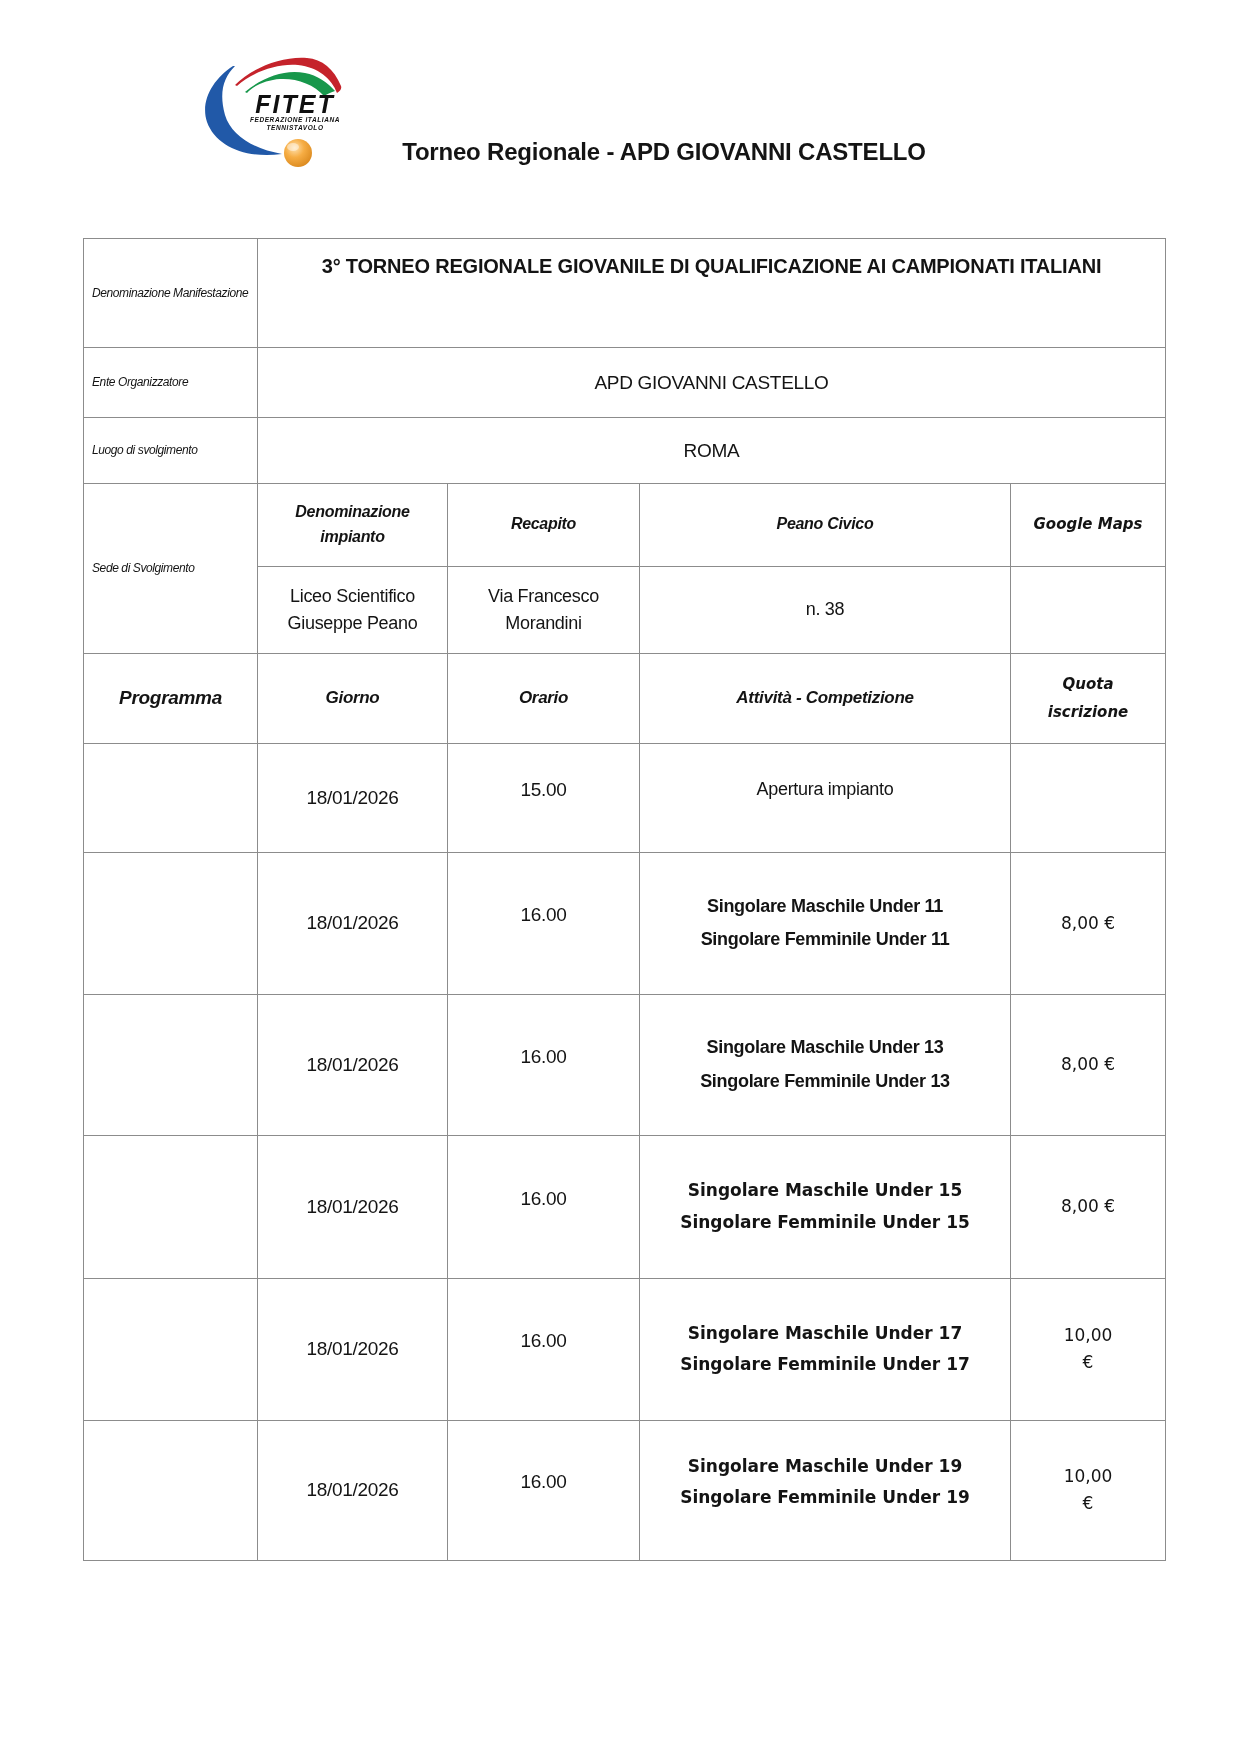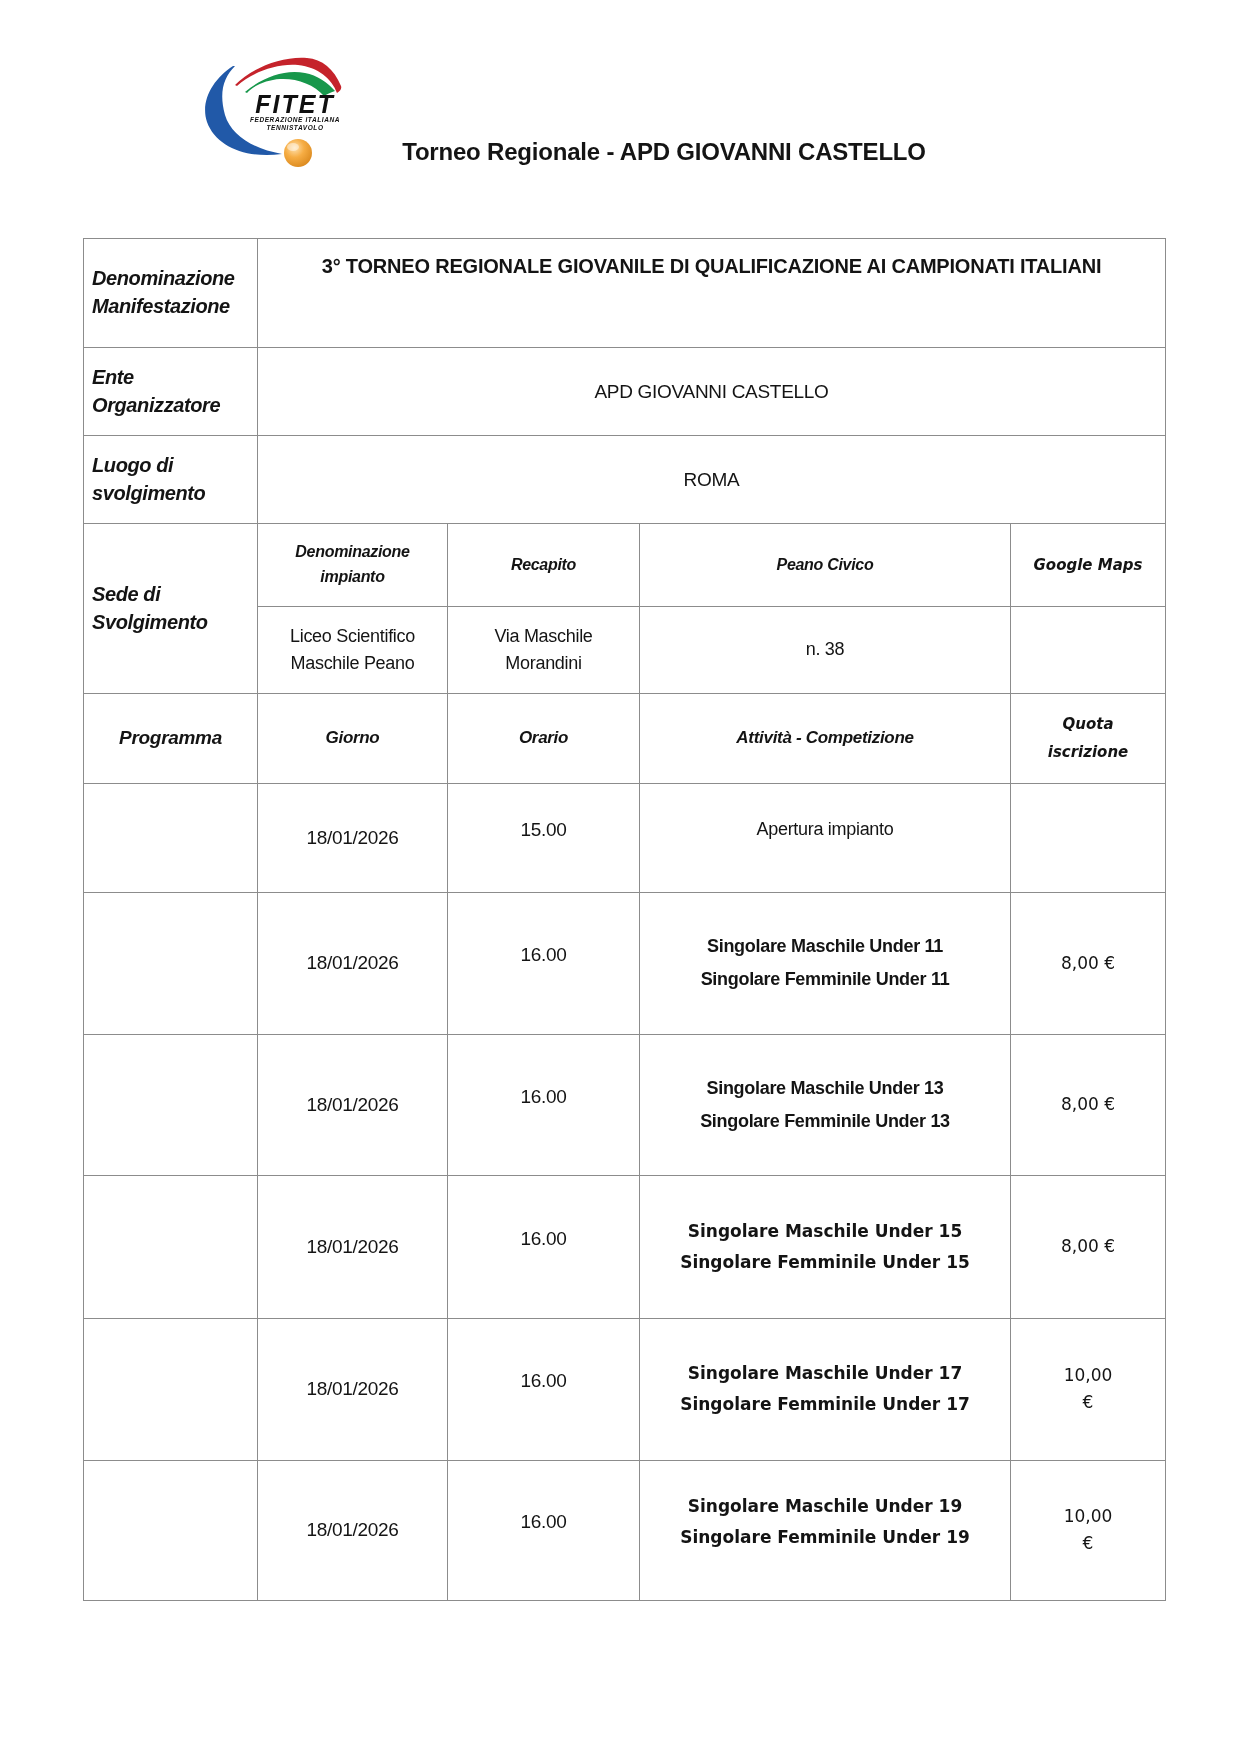--- a/index.html
+++ b/index.html
@@ -23,21 +23,21 @@
   }
   table.doc td { border:1px solid #8c8c8c; padding:16px 8px; overflow:hidden; }
   col.c1{width:174px} col.c2{width:190px} col.c3{width:192px} col.c4{width:371px} col.c5{width:155px}
 
   .h109{height:109px} .h70{height:70px} .h66{height:66px} .h69{height:69px}
   .h77{height:77px} .h68{height:68px} .h142{height:142px} .h141{height:141px}
   .h143{height:143px} .h140{height:140px}
 
   
   .lbl {
-    font-weight:bold; font-style:italic; font-size:20px; line-height:1.38;
+    font-weight:normal; font-style:italic; font-size:12px; line-height:1.38;
     letter-spacing:-0.4px; vertical-align:middle; padding-left:10px;
   }
   
   .bigval {
     font-weight:bold; font-size:20px; letter-spacing:-0.2px;
     text-align:center; vertical-align:top; padding-top:9px;
   }
   .centerval { font-size:19px; letter-spacing:-0.3px; text-align:center; vertical-align:middle; }
 
   
@@ -113,22 +113,22 @@
   </tr>
 
   <tr class="h69">
     <td class="lbl" rowspan="2">Sede di Svolgimento</td>
     <td class="subhdr">Denominazione impianto</td>
     <td class="subhdr">Recapito</td>
     <td class="subhdr">Peano Civico</td>
     <td class="subhdr subhdr-wide">Google Maps</td>
   </tr>
   <tr class="h77">
-    <td class="subval">Liceo Scientifico Maschile Peano</td>
-    <td class="subval">Via Maschile Morandini</td>
+    <td class="subval">Liceo Scientifico Giuseppe Peano</td>
+    <td class="subval">Via Francesco Morandini</td>
     <td class="subval">n. 38</td>
     <td class="subval"></td>
   </tr>
 
   <tr class="h68">
     <td class="phdr phdr-main">Programma</td>
     <td class="phdr">Giorno</td>
     <td class="phdr">Orario</td>
     <td class="phdr">Attività - Competizione</td>
     <td class="phdr phdr-wide">

